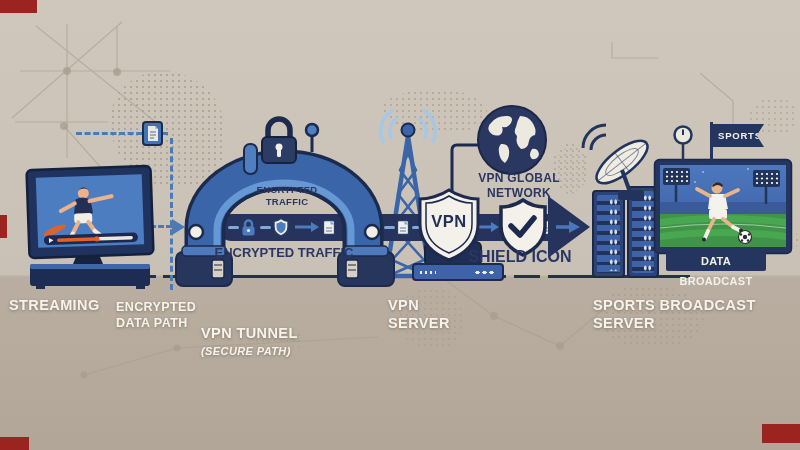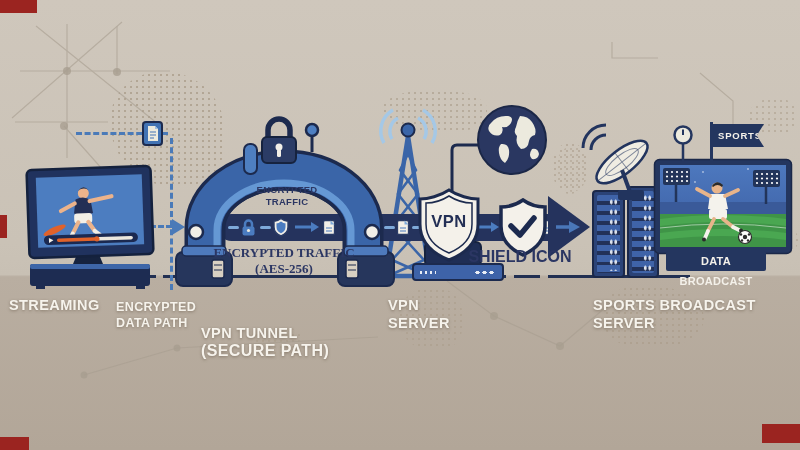--- a/index.html
+++ b/index.html
@@ -4,21 +4,21 @@
 <style>
   html,body{margin:0;padding:0;background:#888;}
   #stage{position:relative;width:800px;height:450px;overflow:hidden;
     font-family:"Liberation Sans",sans-serif;
     background:linear-gradient(180deg,#cfc7bc 0%,#cac2b6 54%,#c8c0b4 61%,#b9aea1 61.5%,#b2a698 100%);}
   .abs{position:absolute;}
   .dots{position:absolute;background-image:radial-gradient(#aa9c89 1.15px,transparent 1.3px);background-size:6px 6px;}
   .lbl{position:absolute;font-weight:800;font-size:14.5px;line-height:18px;
     color:#f6f3ec;letter-spacing:.4px;text-shadow:0 1px 3px rgba(92,78,62,.55);}
   .lbl span{display:block;}
-  .lbl .sub{font-size:16px;}
+  .lbl .sub{font-size:11px;font-style:italic;}
   .lbl.small{font-size:12.5px;line-height:16px;}
   .nlbl{position:absolute;text-align:center;font-weight:800;color:#2b3663;}
   .nlbl span{display:block;}
   .dashh{position:absolute;border-top:3px dashed #4a7ab8;}
   .dashv{position:absolute;border-left:3px dashed #4a7ab8;}
   .bdash{position:absolute;width:11px;height:3px;background:#7ea9d9;border-radius:2px;top:226px;}
   .ground{position:absolute;top:275px;height:2.5px;background:#223052;}
   .redmark{position:absolute;background:#9b2420;}
   .rack{position:absolute;background:#2b4377;border:2.5px solid #1b2849;border-radius:4px;box-sizing:border-box;}
   .rack::before{content:"";position:absolute;inset:3px;border-radius:2px;
@@ -217,23 +217,22 @@
       <path d="M140 28 L140 44" stroke="#1c2a4e" stroke-width="3"></path>
       <circle cx="140" cy="22" r="6" fill="#4e7fc1" stroke="#1c2a4e" stroke-width="2.5"></circle>
     </g>
     <rect x="72" y="36" width="13" height="30" rx="6" fill="#4e7fc1" stroke="#1c2a4e" stroke-width="2"></rect>
   </svg>
 
   <div class="nlbl" style="left:237px;top:184px;width:100px;font-size:9.5px;line-height:11.5px;letter-spacing:.3px;">
     <span>ENCRYPTED</span>
     <span>TRAFFIC</span>
   </div>
-  <div class="nlbl" style="left:206px;top:245px;width:156px;font-size:13px;line-height:15.5px;font-family:Liberation Serif, serif;">
+  <div class="nlbl" style="left:206px;top:245px;width:156px;font-size:13px;line-height:15.5px;">
     <span>ENCRYPTED TRAFFIC</span>
-    <span>(AES-256)</span>
   </div>
 
   <div class="abs" style="left:424px;top:241px;width:58px;height:26px;background:#1f2e55;border:2px solid #16233f;border-radius:6px;box-sizing:border-box;"></div>
   <div class="abs" style="left:412px;top:263px;width:92px;height:18px;background:#3e63a8;border:2px solid #1c2a4e;border-radius:4px;box-sizing:border-box;">
     <span class="abs" style="left:6px;top:6px;width:16px;height:2.5px;background-image:linear-gradient(90deg,#e8edf5 0 2.5px,transparent 2.5px 5px);background-size:5px 2.5px;"></span>
     <span class="abs" style="right:8px;top:4.5px;width:20px;height:5px;background-image:radial-gradient(#e8edf5 2px,transparent 2.2px);background-size:7px 5px;"></span>
   </div>
 
   <svg class="abs" width="40" height="56" style="left:446px;top:138px;" viewBox="0 0 40 56">
     <path d="M6 54 L6 12 Q6 7 11 7 L38 7" stroke="#1c2a4e" stroke-width="3" fill="none"></path>
@@ -241,20 +240,24 @@
 
   <svg class="abs" width="74" height="74" style="left:475px;top:103px;" viewBox="0 0 74 74">
     <circle cx="37" cy="37" r="34" fill="#2a3761" stroke="#1b2747" stroke-width="2"></circle>
     <g fill="#eceade">
       <path d="M16 20 q6 -8 17 -7 q6 1 3 7 q-3 5 -9 4 q2 5 -2 8 q-7 2 -11 -4 q-2 -5 2 -8 z"></path>
       <path d="M26 41 q7 -1 8 6 q1 8 -4 13 q-5 -3 -6 -10 q-1 -6 2 -9 z"></path>
       <path d="M45 13 q8 0 12 6 q5 7 3 13 q-5 1 -6 6 q-1 8 -8 8 q-6 -5 -4 -13 q-4 -4 -1 -9 q1 -6 4 -11 z"></path>
       <path d="M57 46 q6 -1 7 5 q-1 6 -7 5 q-4 -4 0 -10 z"></path>
     </g>
   </svg>
+  <div class="nlbl" style="left:457px;top:171px;width:124px;font-size:12px;line-height:14.5px;letter-spacing:.3px;">
+    <span>VPN GLOBAL</span>
+    <span>NETWORK</span>
+  </div>
 
   <svg class="abs" width="62" height="74" style="left:418px;top:188px;" viewBox="0 0 62 74">
     <path d="M31 2 C22 8 10 11 2 11 L2 36 C2 56 16 66 31 72 C46 66 60 56 60 36 L60 11 C52 11 40 8 31 2 Z" fill="#f4f1ea" stroke="#1c2a4e" stroke-width="3"></path>
     <path d="M31 8 C24 12.5 14.5 15 8 15 L8 36 C8 52 19 60 31 65 C43 60 54 52 54 36 L54 15 C47.5 15 38 12.5 31 8 Z" fill="none" stroke="#1c2a4e" stroke-width="1.5"></path>
   </svg>
   <div class="abs" style="left:418px;top:212px;width:62px;text-align:center;font-weight:800;font-size:16.5px;color:#232f55;letter-spacing:.5px;">VPN</div>
 
   <svg class="abs" width="50" height="60" style="left:498px;top:198px;" viewBox="0 0 50 60">
     <path d="M25 2 C18 7 9 9 3 9 L3 28 C3 44 14 52 25 57 C36 52 47 44 47 28 L47 9 C41 9 32 7 25 2 Z" fill="#f4f1ea" stroke="#1c2a4e" stroke-width="3.5"></path>
     <path d="M13 28 L22 37 L36 20" stroke="#1c2a4e" stroke-width="5.5" fill="none" stroke-linecap="round" stroke-linejoin="round"></path>

